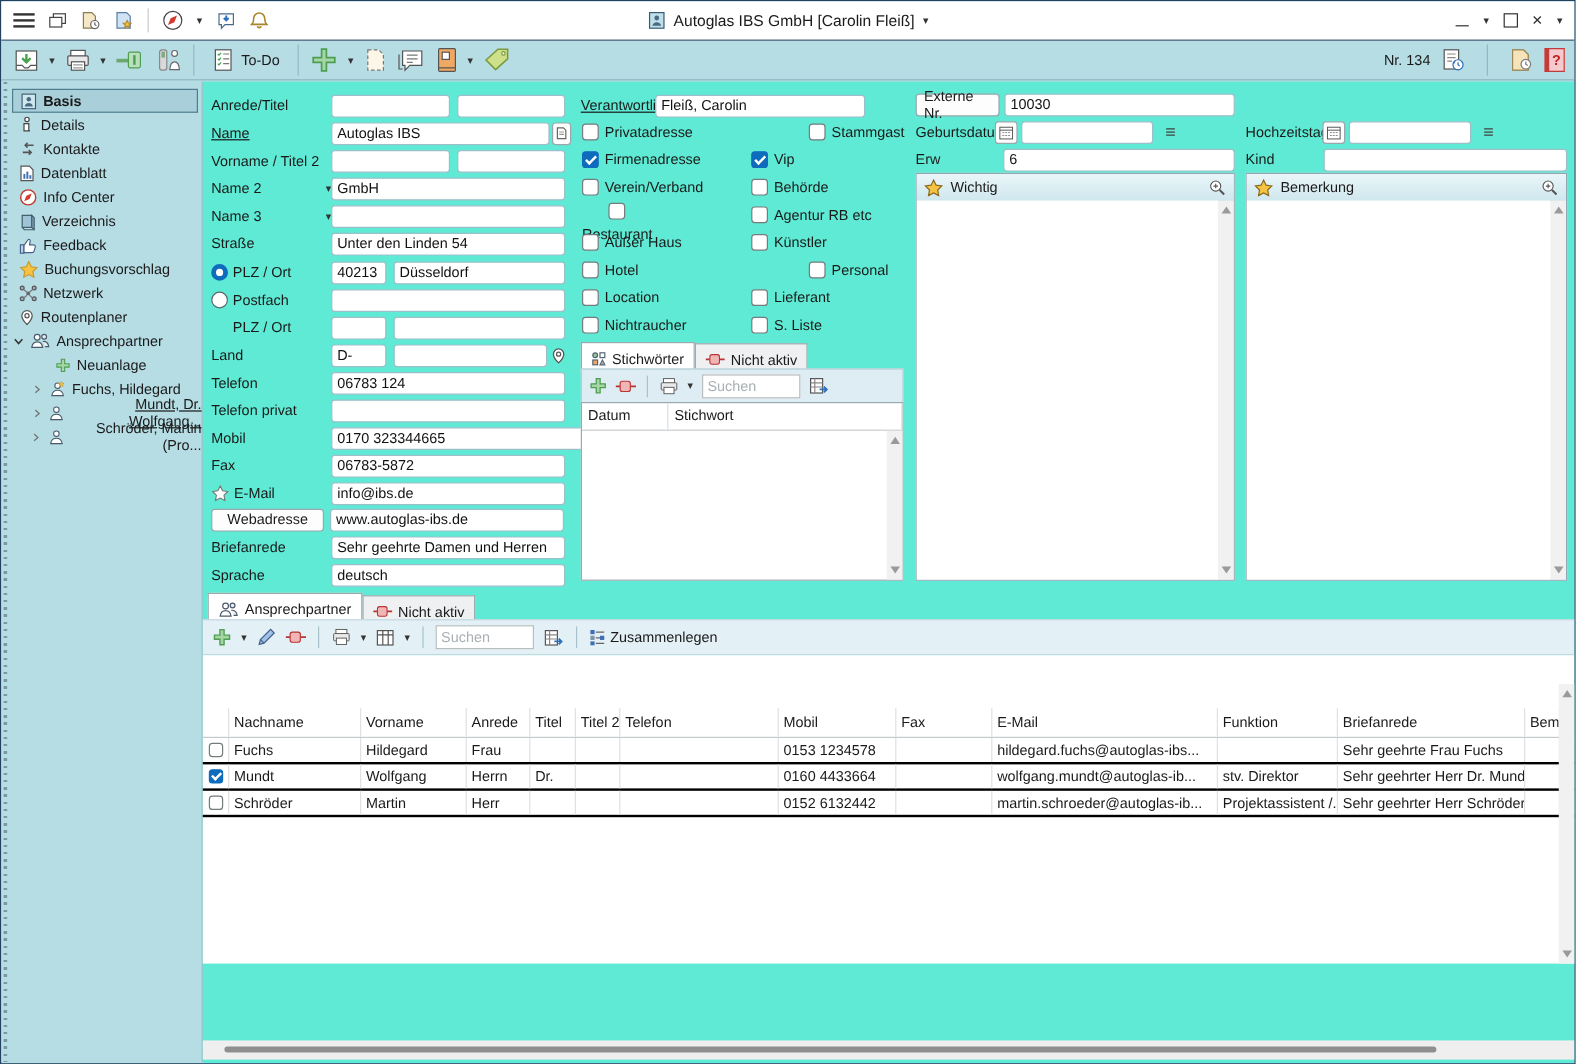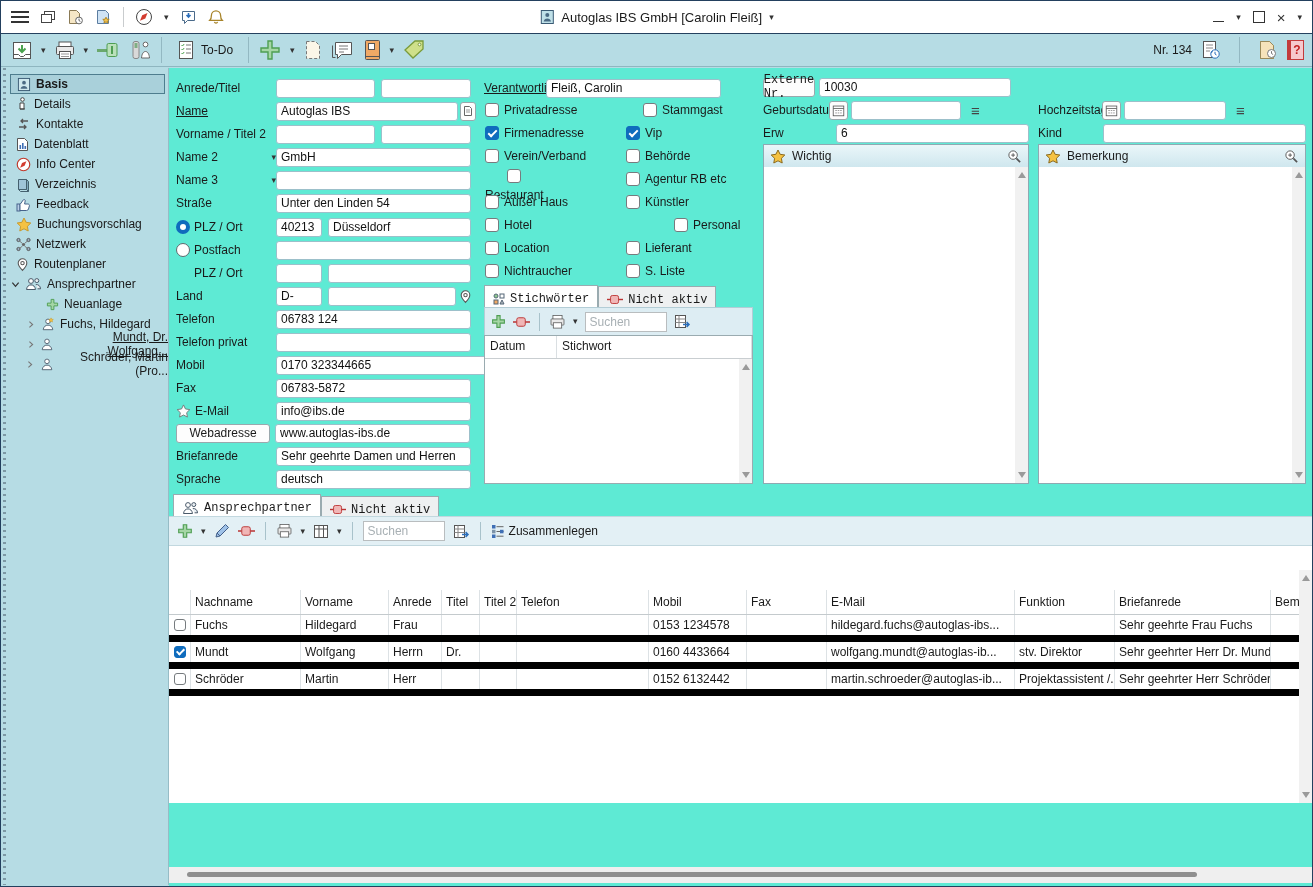--- a/index.html
+++ b/index.html
@@ -47,38 +47,38 @@
   .radio.checked{border:4px solid #0f6cbd;}
   
   .panel{position:absolute;background:#fff;border:1px solid #8fa9b2;box-sizing:border-box;}
   .panel-hd{height:22px;background:linear-gradient(#eaf6f9,#cfe7ee);border-bottom:1px solid #aac8d1;display:flex;align-items:center;gap:6px;padding:0 6px;}
   .panel-hd .sp{flex:1;}
   .vscroll{position:absolute;top:0;bottom:0;right:0;width:13px;background:#f1f1f1;}
   .arrup,.arrdn{position:absolute;left:3px;width:0;height:0;border-left:4px solid transparent;border-right:4px solid transparent;}
   .arrup{top:5px;border-bottom:6px solid #9a9a9a;}
   .arrdn{bottom:5px;border-top:6px solid #9a9a9a;}
   
-  .tab{height:22px;display:inline-flex;align-items:center;gap:5px;padding:13px 8px;border:1px solid #9aabb0;border-bottom:none;background:#eef0f1;box-sizing:border-box;font-family:Liberation Mono, monospace;}
+  .tab{height:22px;display:inline-flex;align-items:center;gap:5px;padding:13px 8px;border:1px solid #9aabb0;border-bottom:none;background:#eef0f1;box-sizing:border-box;}
   .tab.active{background:#fff;}
   
   .minibar{display:flex;align-items:center;gap:7px;background:#ddedf3;border:1px solid #b3cdd6;border-bottom:none;box-sizing:border-box;padding:0 6px;}
   .msep{width:1px;height:18px;background:#a8c2cb;margin:0 2px;}
   .search{width:72px;height:18px;border:1px solid #b9bdbf;background:#fff;font:12px "Liberation Sans",sans-serif;padding:0 4px;}
   .search::placeholder{color:#a8b0b4;}
   
   .kw-table{position:absolute;background:#fff;border:1px solid #9aabb0;box-sizing:border-box;}
   .kw-hd{display:flex;height:22px;border-bottom:1px solid #c9ced1;}
   .kw-hd span{padding:3px 5px;border-right:1px solid #dadfe2;box-sizing:border-box;}
   
   .ct-toolbar{position:absolute;left:0;right:0;height:30px;background:#e3f0f5;border-top:1px solid #c2d8df;border-bottom:1px solid #c2d8df;display:flex;align-items:center;gap:8px;padding:0 8px;box-sizing:border-box;}
   .ct-table{position:absolute;left:0;right:0;background:#fff;}
   .ct-grid{display:grid;grid-template-columns:22px 110px 88px 53px 38px 37px 132px 98px 80px 188px 100px 156px 29px;}
   .ct-grid > div{border-right:1px solid #dde2e5;padding:0 4px;overflow:hidden;white-space:nowrap;display:flex;align-items:center;box-sizing:border-box;}
   .ct-head{height:24px;border-bottom:1px solid #c4cacd;margin-top:44px;}
-  .ct-row{height:20px;border-bottom:7px solid #000000;}
+  .ct-row{height:20px;border-bottom:2px solid #000000;}
   .ct-cbcell{justify-content:center;}
   .hscroll{position:absolute;left:0;right:0;height:16px;background:#efefef;}
   .hthumb{position:absolute;top:5px;height:5px;background:#8f8f8f;border-radius:3px;}
 </style>
 </head>
 <body>
 
 <div class="window">
 
   <div class="titlebar">
@@ -575,21 +575,21 @@
       </div>
     <div class="frow" style="top:170px;left:316px;gap:5px;">
         <span class="cb"></span>
         <span>Location</span>
       </div>
     <div class="frow" style="top:193px;left:316px;gap:5px;">
         <span class="cb"></span>
         <span>Nichtraucher</span>
       </div>
 
-    <div class="frow" style="top:32px;left:437px;gap:5px;padding-left:37px;">
+    <div class="frow" style="top:32px;left:468px;gap:5px;padding-left:37px;">
         <span class="cb"></span>
         <span>Stammgast</span>
       </div>
     <div class="frow" style="top:55px;left:457px;gap:5px;">
         <span class="cb checked"></span>
         <span>Vip</span>
       </div>
     <div class="frow" style="top:78px;left:457px;gap:5px;">
         <span class="cb"></span>
         <span>Behörde</span>
@@ -673,21 +673,21 @@
         <span style="width:72px;">Datum</span>
         <span style="flex:1;">Stichwort</span>
       </div>
       <div class="vscroll" style="top:23px;">
           <span class="arrup"></span>
           <span class="arrdn"></span>
         </div>
     </div>
 
     <div class="frow" style="top:9px;left:594px;">
-      <span class="fbtn" style="width:52px;justify-content:center;font-family:Liberation Mono, monospace;">Externe Nr.</span>
+      <span class="fbtn" style="width:70px;justify-content:center;">Externe Nr.</span>
       <input class="tinput" style="width: 192px; margin-left: 4px;" value="10030">
     </div>
     <div class="frow" style="top:32px;left:594px;">
       <span style="width:66px;">Geburtsdatum</span>
       <span class="fbtn" style="padding:0 2px;">
           <svg width="13" height="13" viewBox="0 0 16 16">
             <rect x="1.5" y="2.5" width="13" height="12" fill="#fff" stroke="#555"></rect>
             <path d="M1.5 5.5h13" stroke="#555"></path>
             <path d="M4 8h2M7 8h2M10 8h2M4 11h2M7 11h2M10 11h2" stroke="#888"></path>
           </svg>

